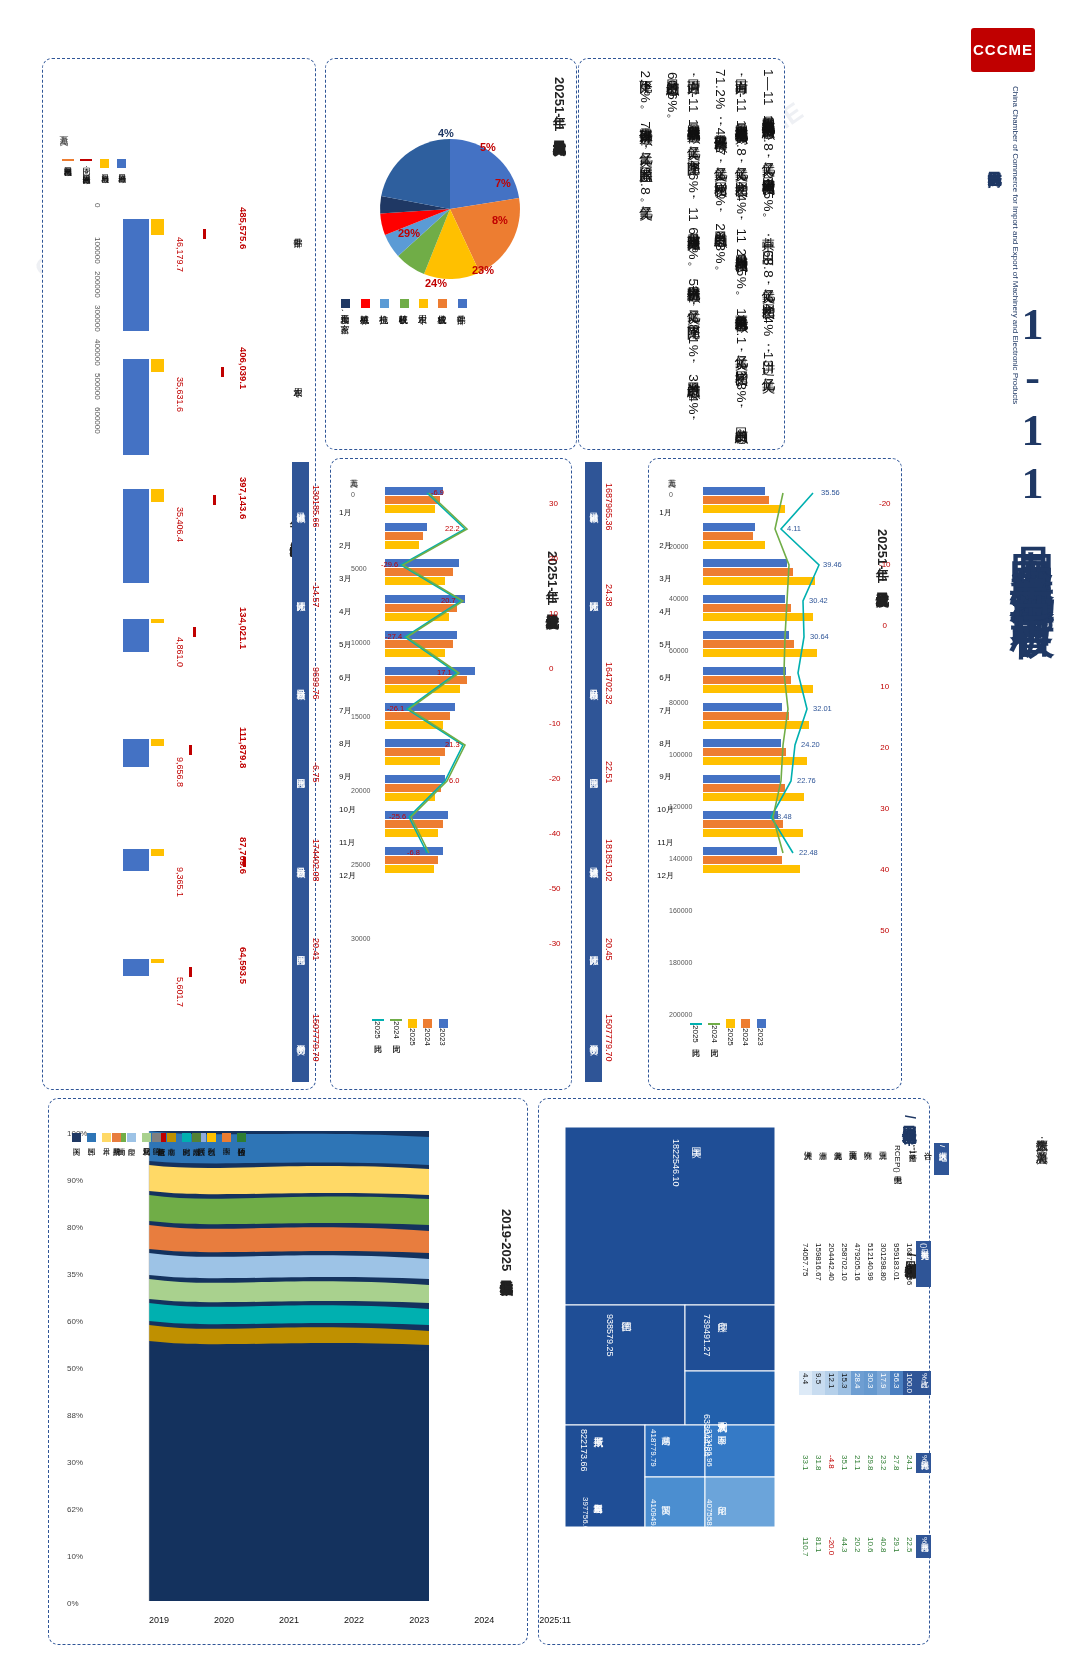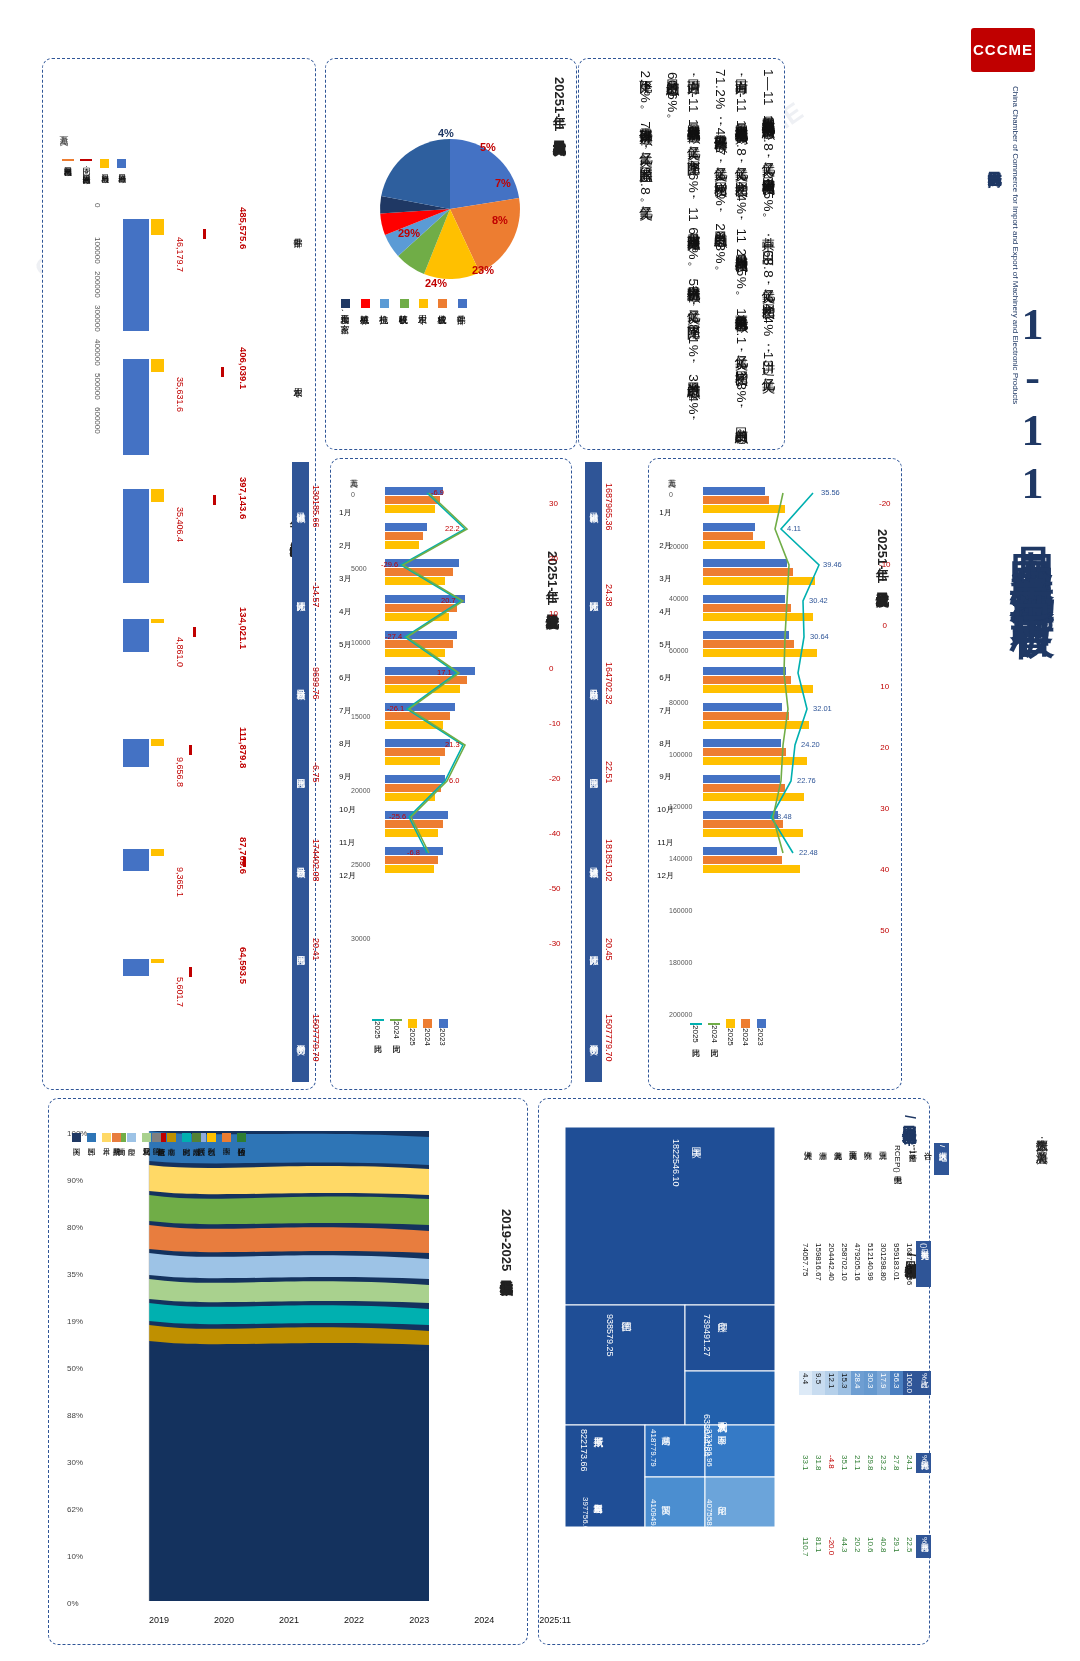--- a/index.html
+++ b/index.html
@@ -710,21 +710,21 @@
     <g stroke="#bbb" stroke-width="0.5">
       <line x1="60" y1="10" x2="60" y2="480"></line>
     </g>
   </svg>
 
   <div style="position:absolute;left:18px;top:30px;display:flex;flex-direction:column;gap:38px;font-size:8px;color:#444;">
     <span>100%</span>
     <span>90%</span>
     <span>80%</span>
     <span>35%</span>
-    <span>19%</span>
+    <span>60%</span>
     <span>50%</span>
     <span>88%</span>
     <span>30%</span>
     <span>62%</span>
     <span>10%</span>
     <span>0%</span>
   </div>
 
   <div style="position:absolute;left:100px;top:516px;display:flex;flex-direction:row;gap:45px;font-size:9px;">
     <span>2019</span>

